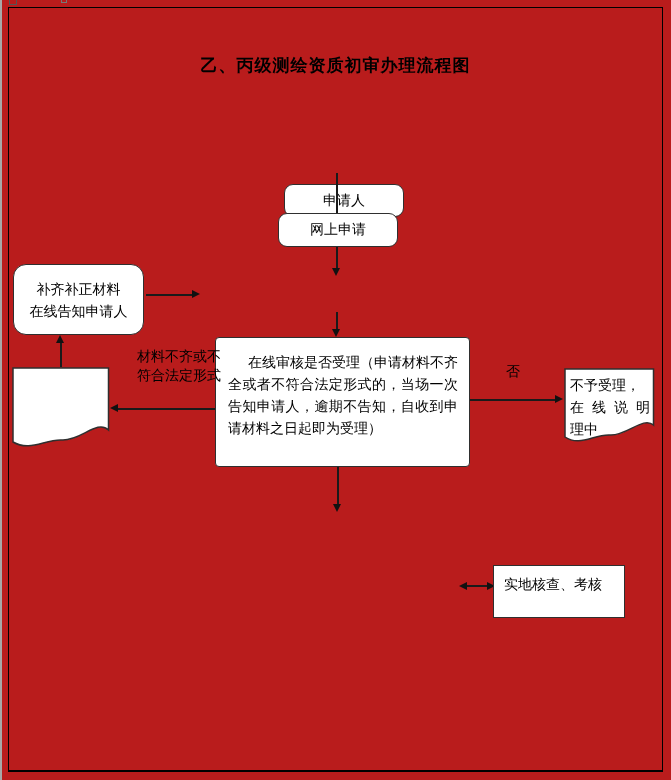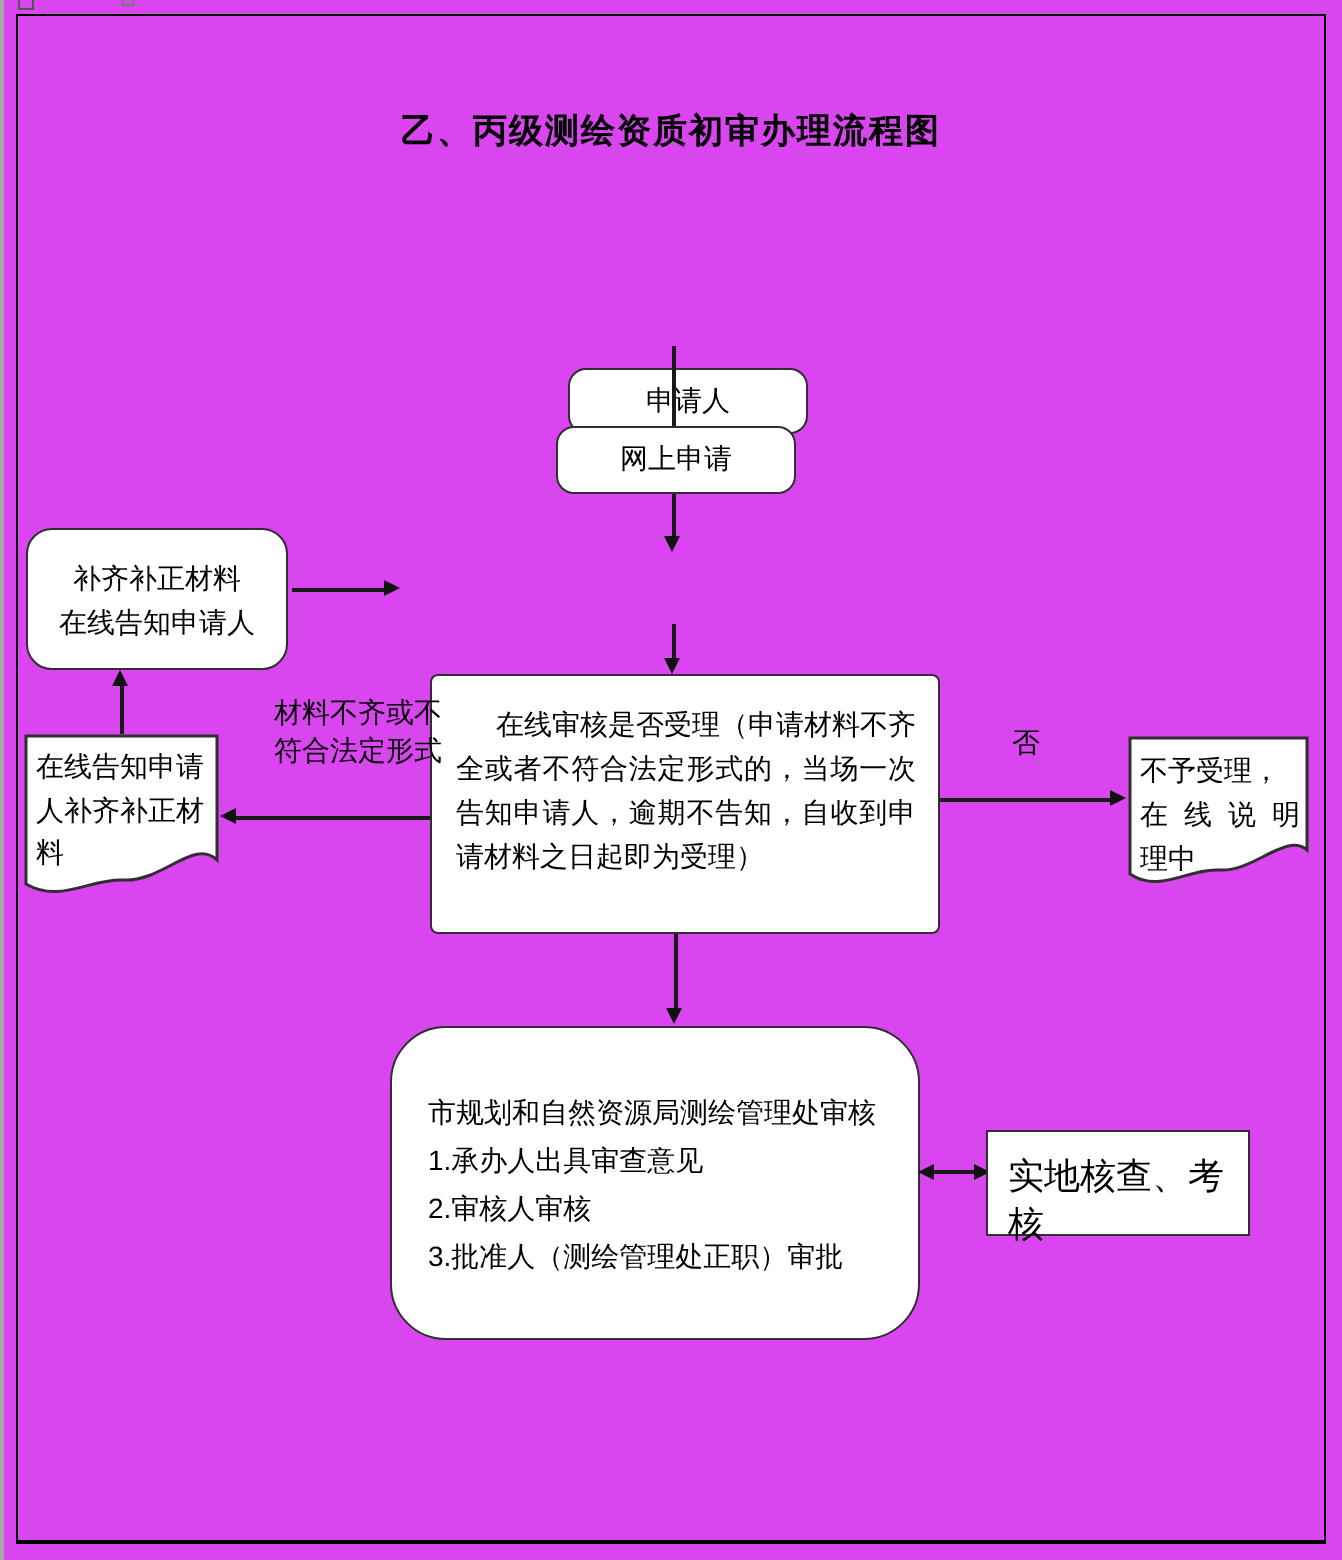--- a/index.html
+++ b/index.html
@@ -1,18 +1,18 @@
 <!DOCTYPE html>
 <html><head>
 <meta charset="utf-8">
 <style>
   * { margin:0; padding:0; box-sizing:border-box; }
   html,body { background:#fff; }
   body { font-family:"Liberation Sans","DejaVu Sans",sans-serif; color:#111; }
-  .canvas { position:relative; width:671px; height:780px; background:#d946ef; overflow:hidden; }
+  .canvas { position:relative; width:671px; height:780px; background:#b91c1c; overflow:hidden; }
 
   .page-border { position:absolute; left:8px; top:7px; width:655px; height:765px;
     border:1px solid #000; border-bottom-width:2px; }
 
   .title { position:absolute; left:8px; top:54px; width:655px; text-align:center;
     font-size:17px; font-weight:bold; letter-spacing:1px; color:#000; }
 
   .box { position:absolute; border:1.5px solid #2f2f2f; background:#fff;
     font-size:14px; color:#000; }
   .rounded { border-radius:9px; }
@@ -30,21 +30,21 @@
   .doc-text { position:absolute; font-size:14px; line-height:21.5px; color:#000; }
   .justify-last { text-align:justify; text-align-last:justify; }
 
   .edge-label { position:absolute; font-size:14px; line-height:19px; color:#000;margin-left:20px; }
 
   .review-text { padding:13px 11px 0 12px; text-align:justify; text-indent:20px;
     line-height:22px; font-size:14px; }
 
   .bureau-text { padding:30px 6px 0 18px; line-height:24px; font-size:14px; }
 
-  .field-text { padding:10px 6px 0 10px; font-size:18px; }
+  .field-text { padding:10px 6px 0 10px; font-size:14px; }
 
   .artifact { position:absolute; background:transparent; }
 </style>
 </head>
 <body>
 
 <div class="canvas">
 
   <div class="artifact" style="left:0;top:0;width:2px;height:780px;background:#a8a8a8;"></div>
   <div class="artifact" style="left:9px;top:0;width:8px;height:5px;border-left:1px solid #555;border-right:1px solid #555;border-bottom:1px solid #555;"></div>
@@ -84,21 +84,20 @@
   </div>
 
   <div class="edge-label" style="left:117px;top:347px;width:88px;">材料不齐或不符合法定形式</div>
 
   <div class="hline" style="left:118px;top:408px;width:97px;"></div>
   <div class="ah ah-left" style="left:110px;top:404px;"></div>
 
   <svg class="doc-shape" style="left:12px;top:367px;" width="98" height="86" viewBox="0 0 98 86">
     <path d="M1 1 H96.5 V63 C85 52, 69 74, 50 73 C33 72, 18 85, 1 75 Z" fill="#ffffff" stroke="#2f2f2f" stroke-width="1.5"></path>
   </svg>
-  <div class="doc-text" style="left:18px;top:373px;width:86px;">在线告知申请人补齐补正材料</div>
 
   <div class="vline" style="left:60px;top:342px;height:25px;"></div>
   <div class="ah ah-up" style="left:56px;top:335px;"></div>
 
   <div class="edge-label" style="left:486px;top:362px;">否</div>
 
   <div class="hline" style="left:470px;top:399px;width:85px;"></div>
   <div class="ah ah-right" style="left:555px;top:395px;"></div>
 
   <svg class="doc-shape" style="left:564px;top:368px;" width="91" height="76" viewBox="0 0 91 76">
@@ -106,28 +105,20 @@
   </svg>
   <div class="doc-text" style="left:570px;top:374px;width:80px;line-height:22px;">
     <div>不予受理，</div>
     <div class="justify-last">在线说明</div>
     <div>理中</div>
   </div>
 
   <div class="vline" style="left:337px;top:467px;height:37px;"></div>
   <div class="ah ah-down" style="left:333px;top:504px;"></div>
 
-  <div class="box" style="left:195px;top:513px;width:265px;height:157px;border-radius:28px;">
-    <div class="bureau-text">
-      <div>市规划和自然资源局测绘管理处审核</div>
-      <div>1.承办人出具审查意见</div>
-      <div>2.审核人审核</div>
-      <div>3.批准人（测绘管理处正职）审批</div>
-    </div>
-  </div>
 
   <div class="hline" style="left:466px;top:585px;width:22px;height:2px;"></div>
   <div class="ah ah-left" style="left:459px;top:582px;"></div>
   <div class="ah ah-right" style="left:487px;top:582px;"></div>
 
   <div class="box" style="left:493px;top:565px;width:132px;height:53px;">
     <div class="field-text">实地核查、考核</div>
   </div>
 
 </div>

